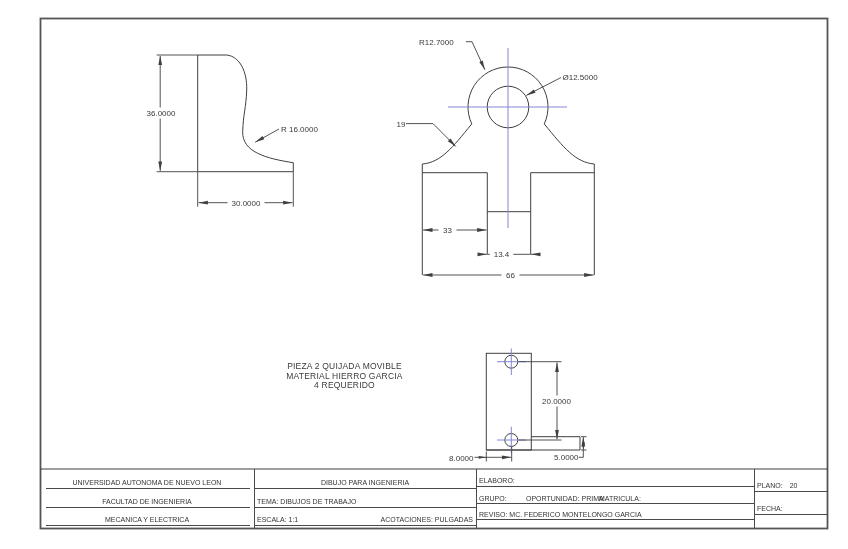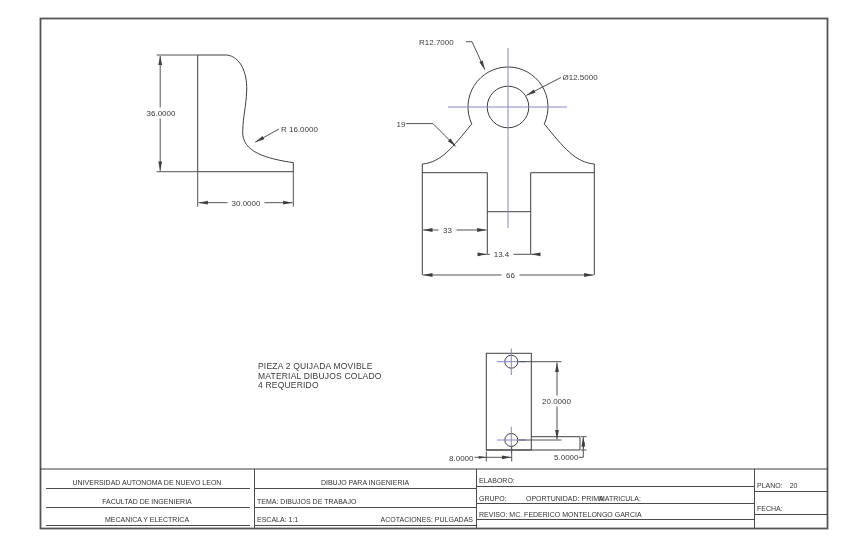--- a/index.html
+++ b/index.html
@@ -6,21 +6,21 @@
   .canvas{position:relative;width:848px;height:549px;background:#fff;overflow:hidden;
           font-family:"Liberation Sans", sans-serif;}
   svg{position:absolute;left:0;top:0;}
   .geo{stroke:#3f3f3f;stroke-width:1;fill:none;}
   .cl{stroke:#8286d2;stroke-width:1;fill:none;}
   .dim{stroke:#3f3f3f;stroke-width:0.9;fill:none;}
   .arrfill{fill:#3f3f3f;stroke:none;}
   .bg{fill:#ffffff;stroke:none;}
   text{font-family:"Liberation Sans", sans-serif;font-size:8px;fill:#3a3a3a;}
   
-  .note{position:absolute;left:258px;top:362px;width:173px;
+  .note{position:absolute;left:258px;top:362px;width:173px;text-align:center;
         font-size:8.5px;line-height:9.7px;color:#3a3a3a;letter-spacing:0.2px;}
   
   .tb{position:absolute;left:40px;top:469px;width:788px;height:60px;font-size:7px;color:#333;}
   .tbv{position:absolute;top:0;width:1px;height:60px;background:#4a4a4a;}
   .tbl{position:absolute;height:1px;background:#4a4a4a;}
   .tbt{position:absolute;height:9px;line-height:9px;white-space:nowrap;}
   .ctr{text-align:center;}
   .rgt{text-align:right;}
 </style>
 </head>
@@ -112,21 +112,21 @@
     <path class="arrfill" d="M581.9,442.2 L583.3,450 L584.7,442.2 Z"></path>
     <path class="dim" d="M578.8,457.3 L583.3,457.3"></path>
     <text x="578.5" y="459.8" text-anchor="end">5.0000</text>
   </g>
 
   <line x1="40" y1="469" x2="828" y2="469" class="geo"></line>
 </svg>
 
 <div class="note">
   <div>PIEZA 2 QUIJADA MOVIBLE</div>
-  <div>MATERIAL DIBUJOS COLADO</div>
+  <div>MATERIAL HIERRO GARCIA</div>
   <div>4 REQUERIDO</div>
 </div>
 
 <div class="tb">
 
   <div class="tbv" style="left:214px"></div>
   <div class="tbv" style="left:436px"></div>
   <div class="tbv" style="left:714px"></div>
 
   <div class="tbl" style="left:6px;width:204px;top:18.5px"></div>

